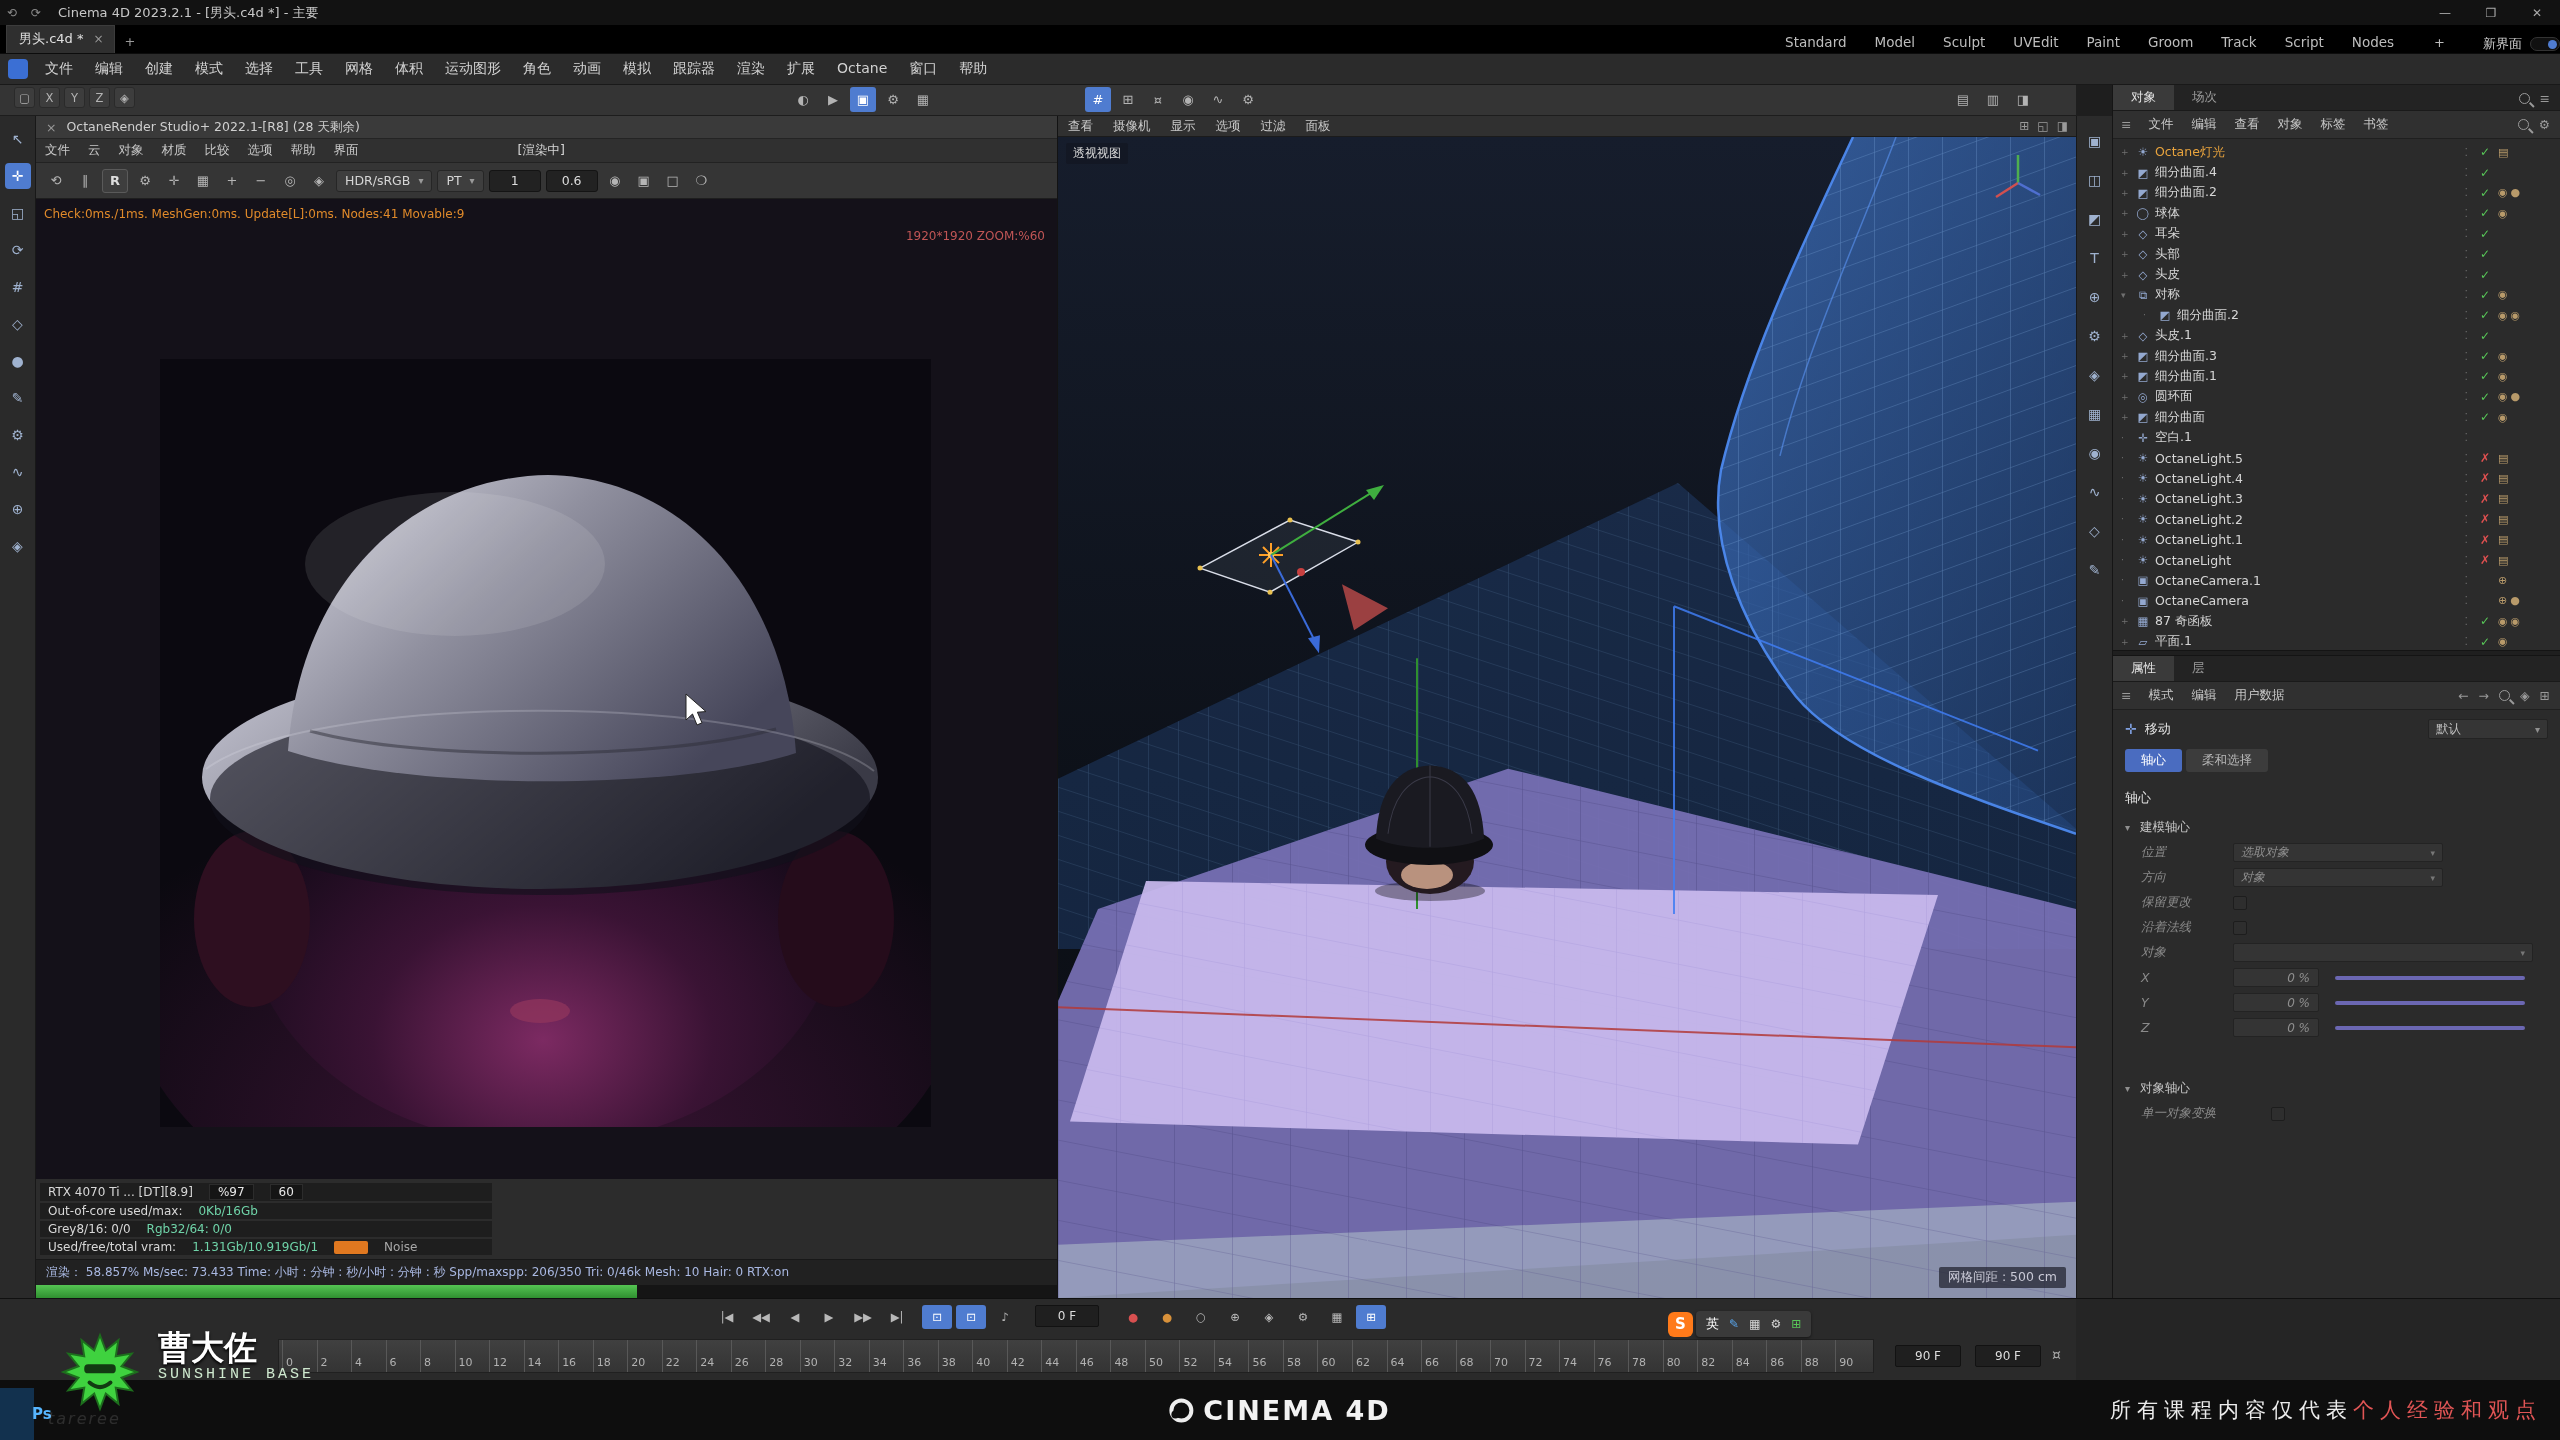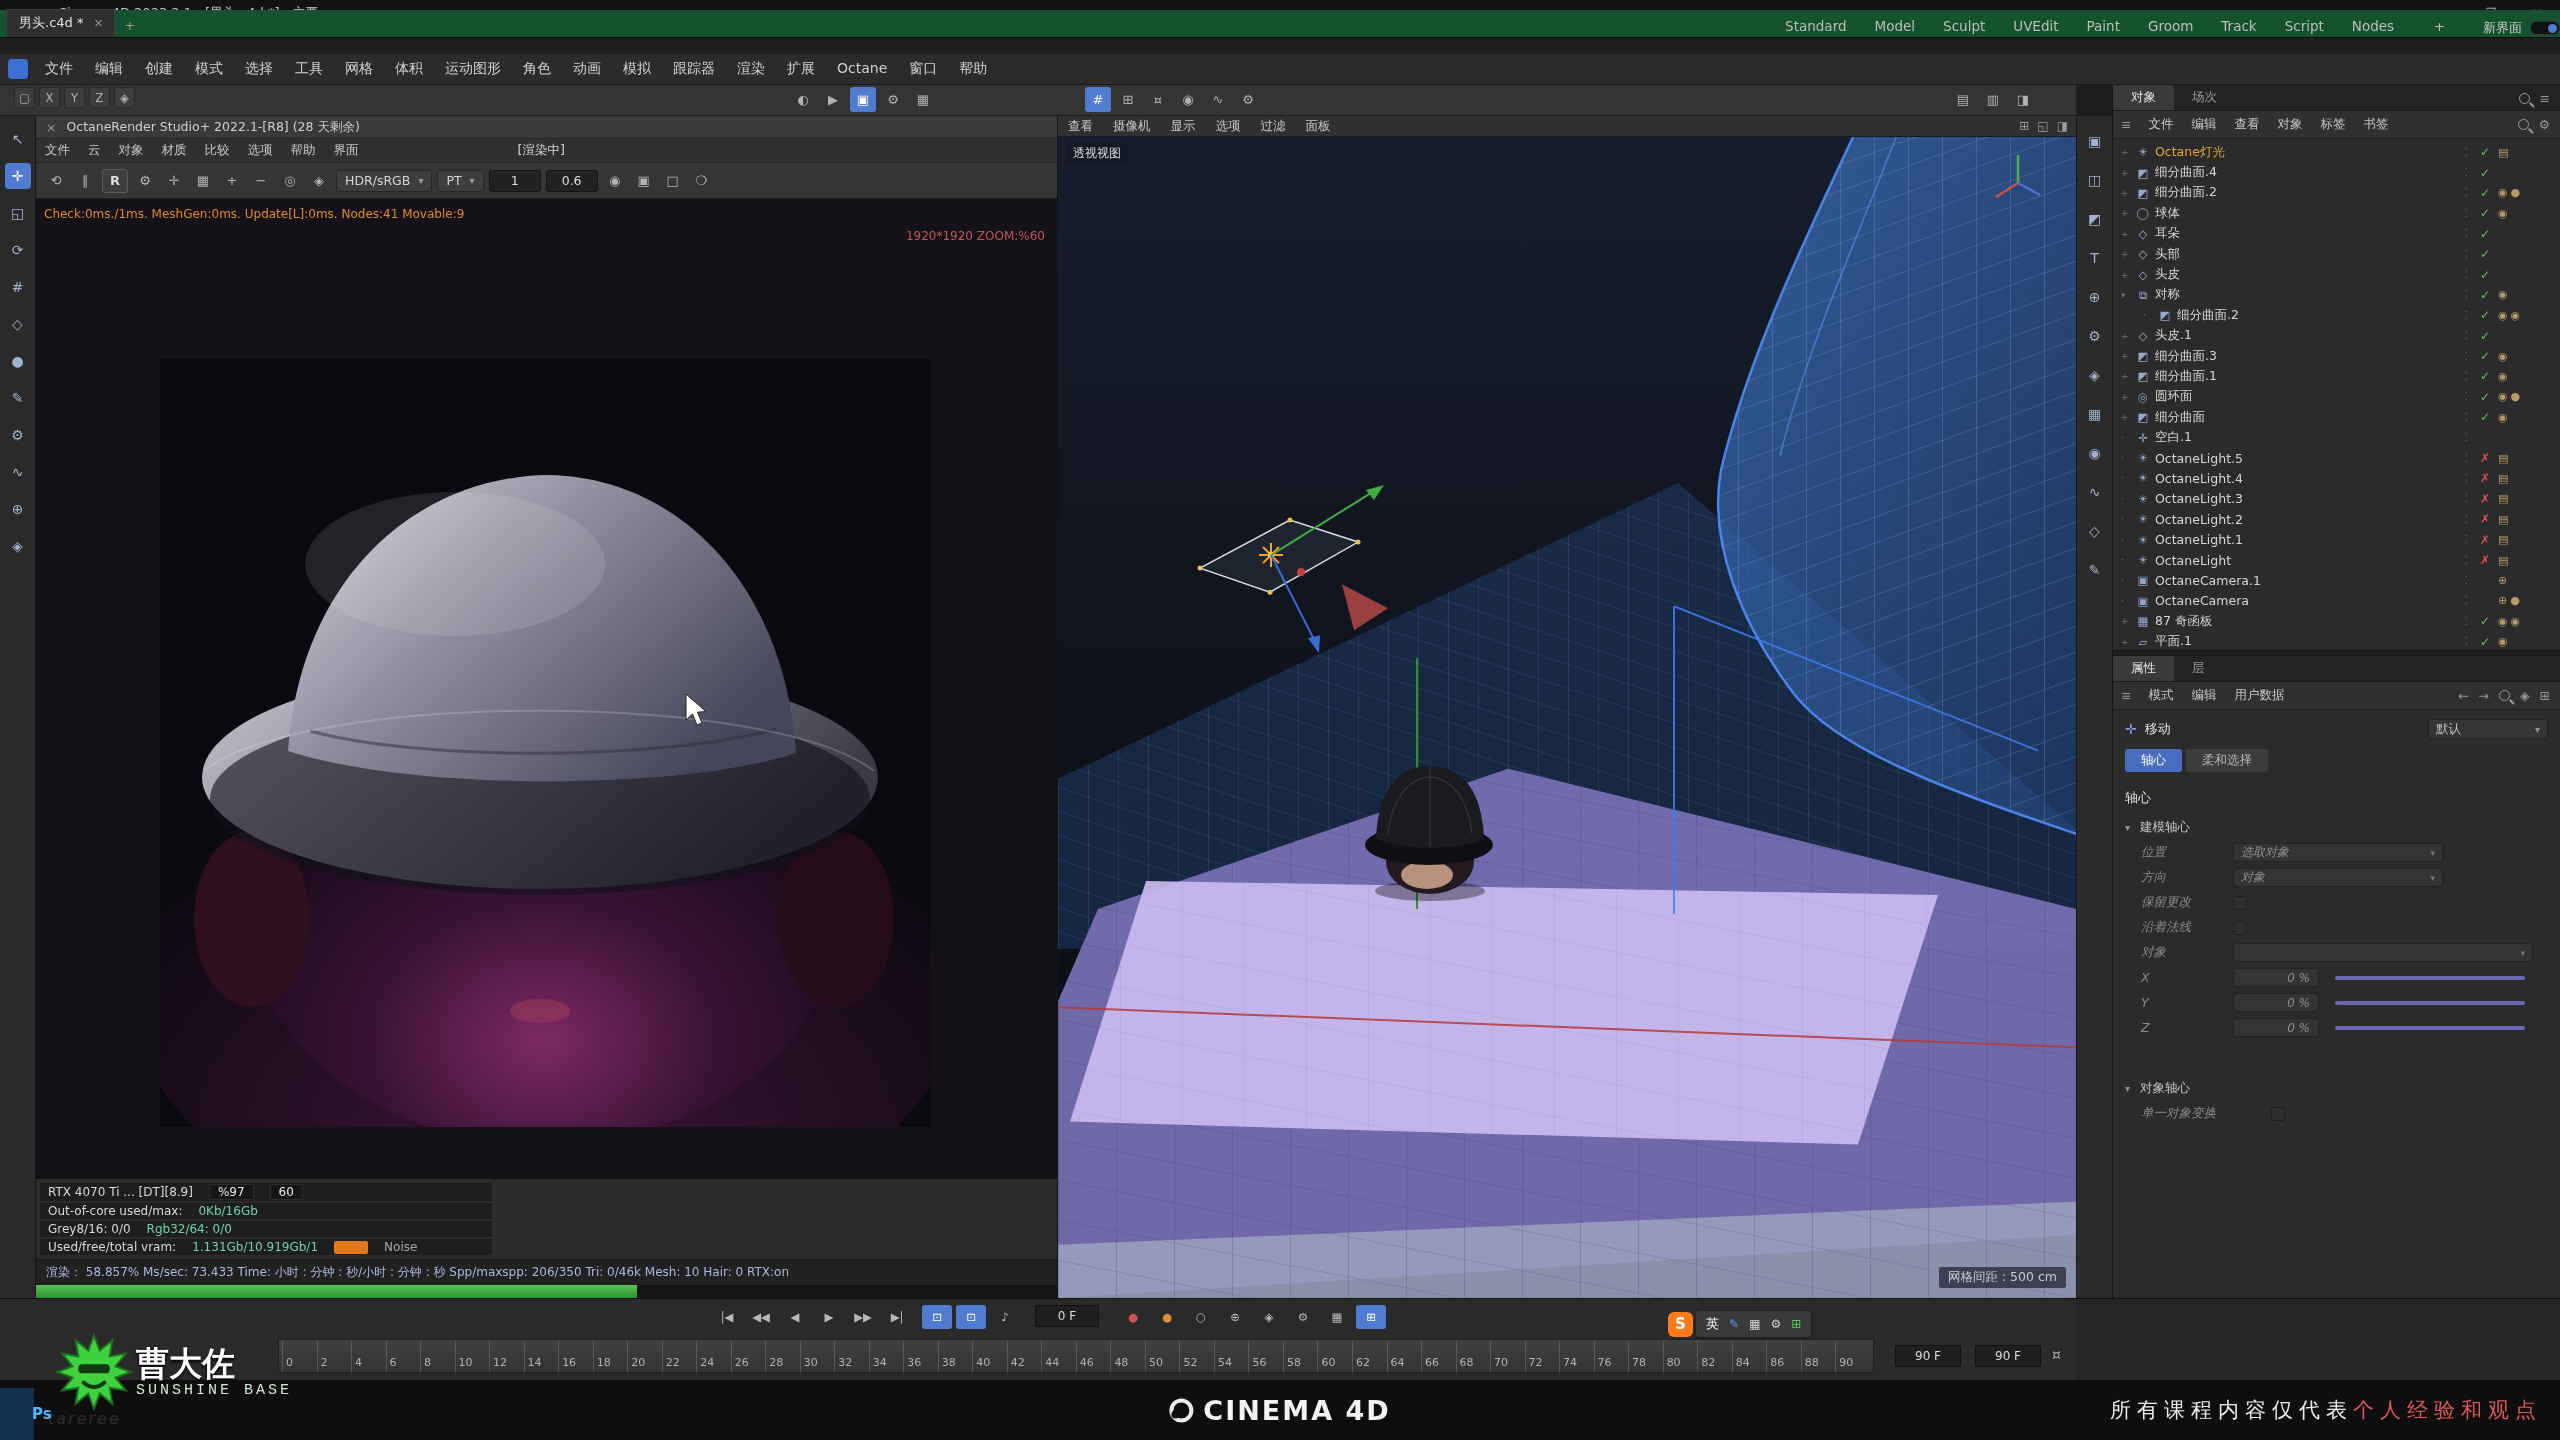--- a/index.html
+++ b/index.html
@@ -9,21 +9,21 @@
 
   
   #titlebar{position:absolute;left:0;top:0;width:2560px;height:26px;background:#121212;
             display:flex;align-items:center;font-size:13px;color:#b5b5b5;border-bottom:1px solid #000;}
   #titlebar .tb-ico{width:24px;text-align:center;color:#888;font-size:12px;}
   #titlebar .tb-title{margin-left:10px;color:#c8c8c8;}
   .winbtns{margin-left:auto;display:flex;}
   .winbtn{width:46px;height:25px;display:grid;place-items:center;color:#aaa;font-size:12px;}
 
   
-  #tabbar{position:absolute;left:0;top:10px;width:2560px;height:28px;background:#14532d;
+  #tabbar{position:absolute;left:0;top:26px;width:2560px;height:28px;background:#000000;
           display:flex;align-items:flex-end;border-bottom:1px solid #0c0c0c;}
   .doc-tab{background:#2f2f2f;border:1px solid #3c3c3c;border-bottom:none;margin-left:6px;
            padding:4px 10px 5px 12px;font-size:13px;color:#e0e0e0;display:flex;gap:10px;align-items:center;}
   .doc-tab .x{color:#999;font-size:12px;}
   .tab-add{padding:4px 10px;color:#9a9a9a;}
   .layouts{margin-left:auto;display:flex;align-items:center;gap:0;padding-right:14px;}
   .layout-item{padding:3px 14px;color:#bdbdbd;font-size:13.5px;}
   .layout-add{padding:3px 12px;color:#bdbdbd;}
   .newui{display:flex;align-items:center;gap:8px;margin-left:26px;color:#cfcfcf;}
   .toggle-pill{width:30px;height:14px;border-radius:8px;background:#111;border:1px solid #333;position:relative;}
@@ -175,21 +175,21 @@
   .ps-chip{position:absolute;left:0;bottom:0;width:34px;height:52px;background:#12314e;color:#57b6ff;
            font-weight:bold;font-size:15px;display:grid;place-items:center;padding-left:32px;}
   .watermark{position:absolute;left:48px;bottom:12px;color:rgba(255,255,255,.13);font-size:16px;letter-spacing:2px;font-style:italic;}
   .brand{position:absolute;left:50%;top:50%;transform:translate(-50%,-50%);display:flex;align-items:center;gap:10px;
          color:#f2f2f2;font-size:27px;font-weight:bold;letter-spacing:2px;}
   .brand-ring{width:24px;height:24px;border:4px solid #ededed;border-radius:50%;position:relative;}
   .brand-ring::after{content:"";position:absolute;width:8px;height:8px;background:#0e0e0e;border-radius:50%;left:-2px;top:8px;}
   .notice{position:absolute;right:18px;top:50%;transform:translateY(-50%);font-size:21px;letter-spacing:6px;color:#ececec;}
   .notice .em{color:#e05555;}
 
-  #sunlogo{position:absolute;left:52px;top:1330px;display:flex;align-items:center;gap:0;z-index:40;}
+  #sunlogo{position:absolute;left:58px;top:1330px;display:flex;gap:16px;z-index:40;}
   .sun-text .nm{color:#fff;font-size:33px;font-weight:bold;line-height:36px;text-shadow:0 2px 3px #000;}
   .sun-text .sub{color:#cfe9cf;font-size:15px;letter-spacing:3px;font-family:Liberation Mono, monospace;}
 
   #ime{position:absolute;left:1668px;top:1311px;display:flex;align-items:center;gap:3px;z-index:30;}
   .ime-s{width:25px;height:25px;background:#ff7a1a;border-radius:6px;color:#fff;font-weight:bold;
          display:grid;place-items:center;font-size:15px;}
   .ime-bar{height:26px;background:#3a3a3a;border-radius:4px;display:flex;align-items:center;gap:10px;
            padding:0 10px;color:#fff;font-size:13px;box-shadow:0 1px 3px rgba(0,0,0,.5);}
   .ime-bar .i-blue{color:#5aa8f0;font-size:12px;}
   .ime-bar .i-gray{color:#d5d5d5;font-size:12px;}

